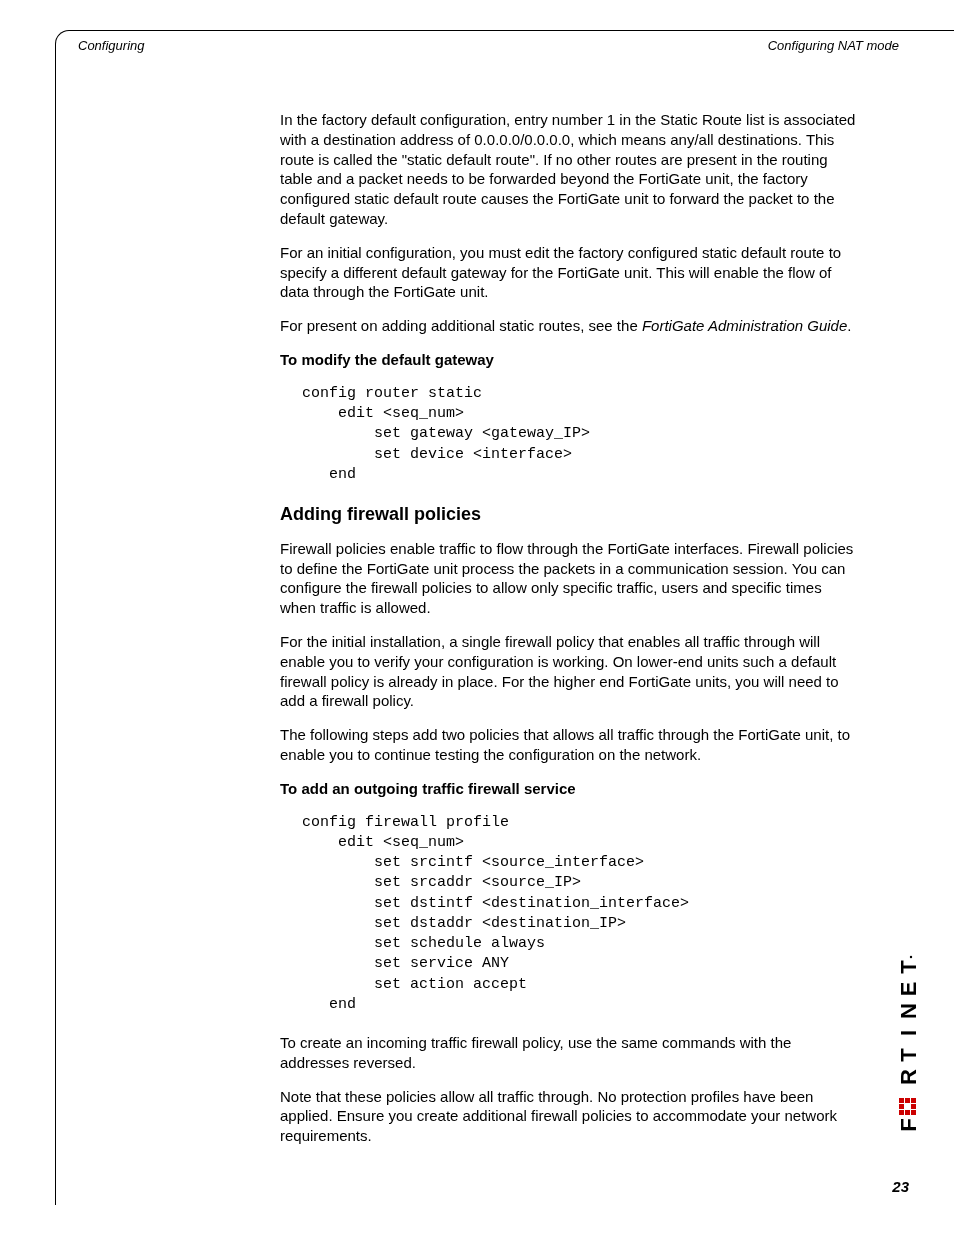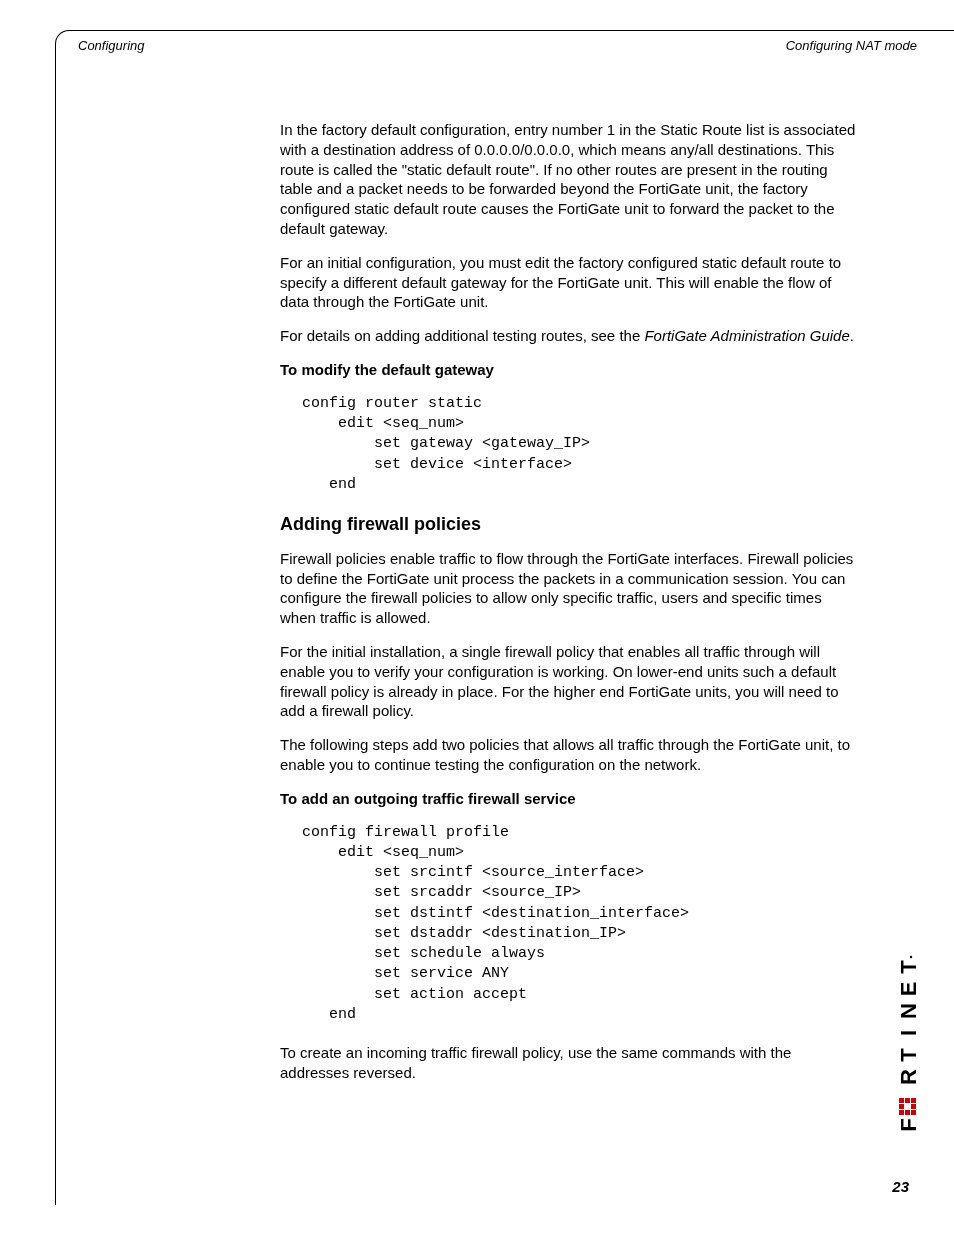--- a/index.html
+++ b/index.html
@@ -25,24 +25,24 @@
   }
   .header-row {
     position: absolute;
     top: 38px;
     left: 78px;
     right: 0;
     font-style: italic;
     font-size: 13px;
   }
   .header-left { float: left; }
-  .header-right { float: right; padding-right: 37px;}
+  .header-right { float: right; padding-right: 55px;}
   .content {
     position: absolute;
-    top: 120px;
+    top: 110px;
     left: 280px;
     width: 580px;
     font-size: 15px;
     line-height: 1.32;
   }
   .content p { margin: 0 0 14px 0; }
   .ref-italic { font-style: italic; }
   .bold-heading {
     font-weight: bold;
     margin: 0 0 10px 0;
@@ -92,21 +92,21 @@
 
 <div class="header-row">
   <span class="header-left">Configuring</span>
   <span class="header-right">Configuring NAT mode</span>
 </div>
 
 <div class="content">
   <p>In the factory default configuration, entry number 1 in the Static Route list is associated with a destination address of 0.0.0.0/0.0.0.0, which means any/all destinations. This route is called the "static default route". If no other routes are present in the routing table and a packet needs to be forwarded beyond the FortiGate unit, the factory configured static default route causes the FortiGate unit to forward the packet to the default gateway.</p>
   <p>For an initial configuration, you must edit the factory configured static default route to specify a different default gateway for the FortiGate unit. This will enable the flow of data through the FortiGate unit.</p>
   <p>
-    <span>For details on adding additional testing routes, see the </span><span class="ref-italic">FortiGate Administration Guide</span><span>.</span>
+    <span>For present on adding additional static routes, see the </span><span class="ref-italic">FortiGate Administration Guide</span><span>.</span>
   </p>
 
   <p class="bold-heading">To modify the default gateway</p>
   <pre class="code">config router static
     edit &lt;seq_num&gt;
         set gateway &lt;gateway_IP&gt;
         set device &lt;interface&gt;
    end</pre>
 
   <h3 class="section">Adding firewall policies</h3>
@@ -121,20 +121,21 @@
         set srcintf &lt;source_interface&gt;
         set srcaddr &lt;source_IP&gt;
         set dstintf &lt;destination_interface&gt;
         set dstaddr &lt;destination_IP&gt;
         set schedule always
         set service ANY
         set action accept
    end</pre>
 
   <p>To create an incoming traffic firewall policy, use the same commands with the addresses reversed.</p>
+  <p>Note that these policies allow all traffic through. No protection profiles have been applied. Ensure you create additional firewall policies to accommodate your network requirements.</p>
 </div>
 
 <div class="logo">
   <svg width="22" height="200" viewBox="0 0 22 200">
     <text x="11" y="12" text-anchor="middle" font-family="Arial" font-size="22" font-weight="900" fill="#000">F</text>
     <g transform="translate(3,20)">
       <rect x="0" y="0" width="5" height="5" fill="#cc0000"></rect>
       <rect x="6" y="0" width="5" height="5" fill="#cc0000"></rect>
       <rect x="12" y="0" width="5" height="5" fill="#cc0000"></rect>
       <rect x="0" y="6" width="5" height="5" fill="#cc0000"></rect>

